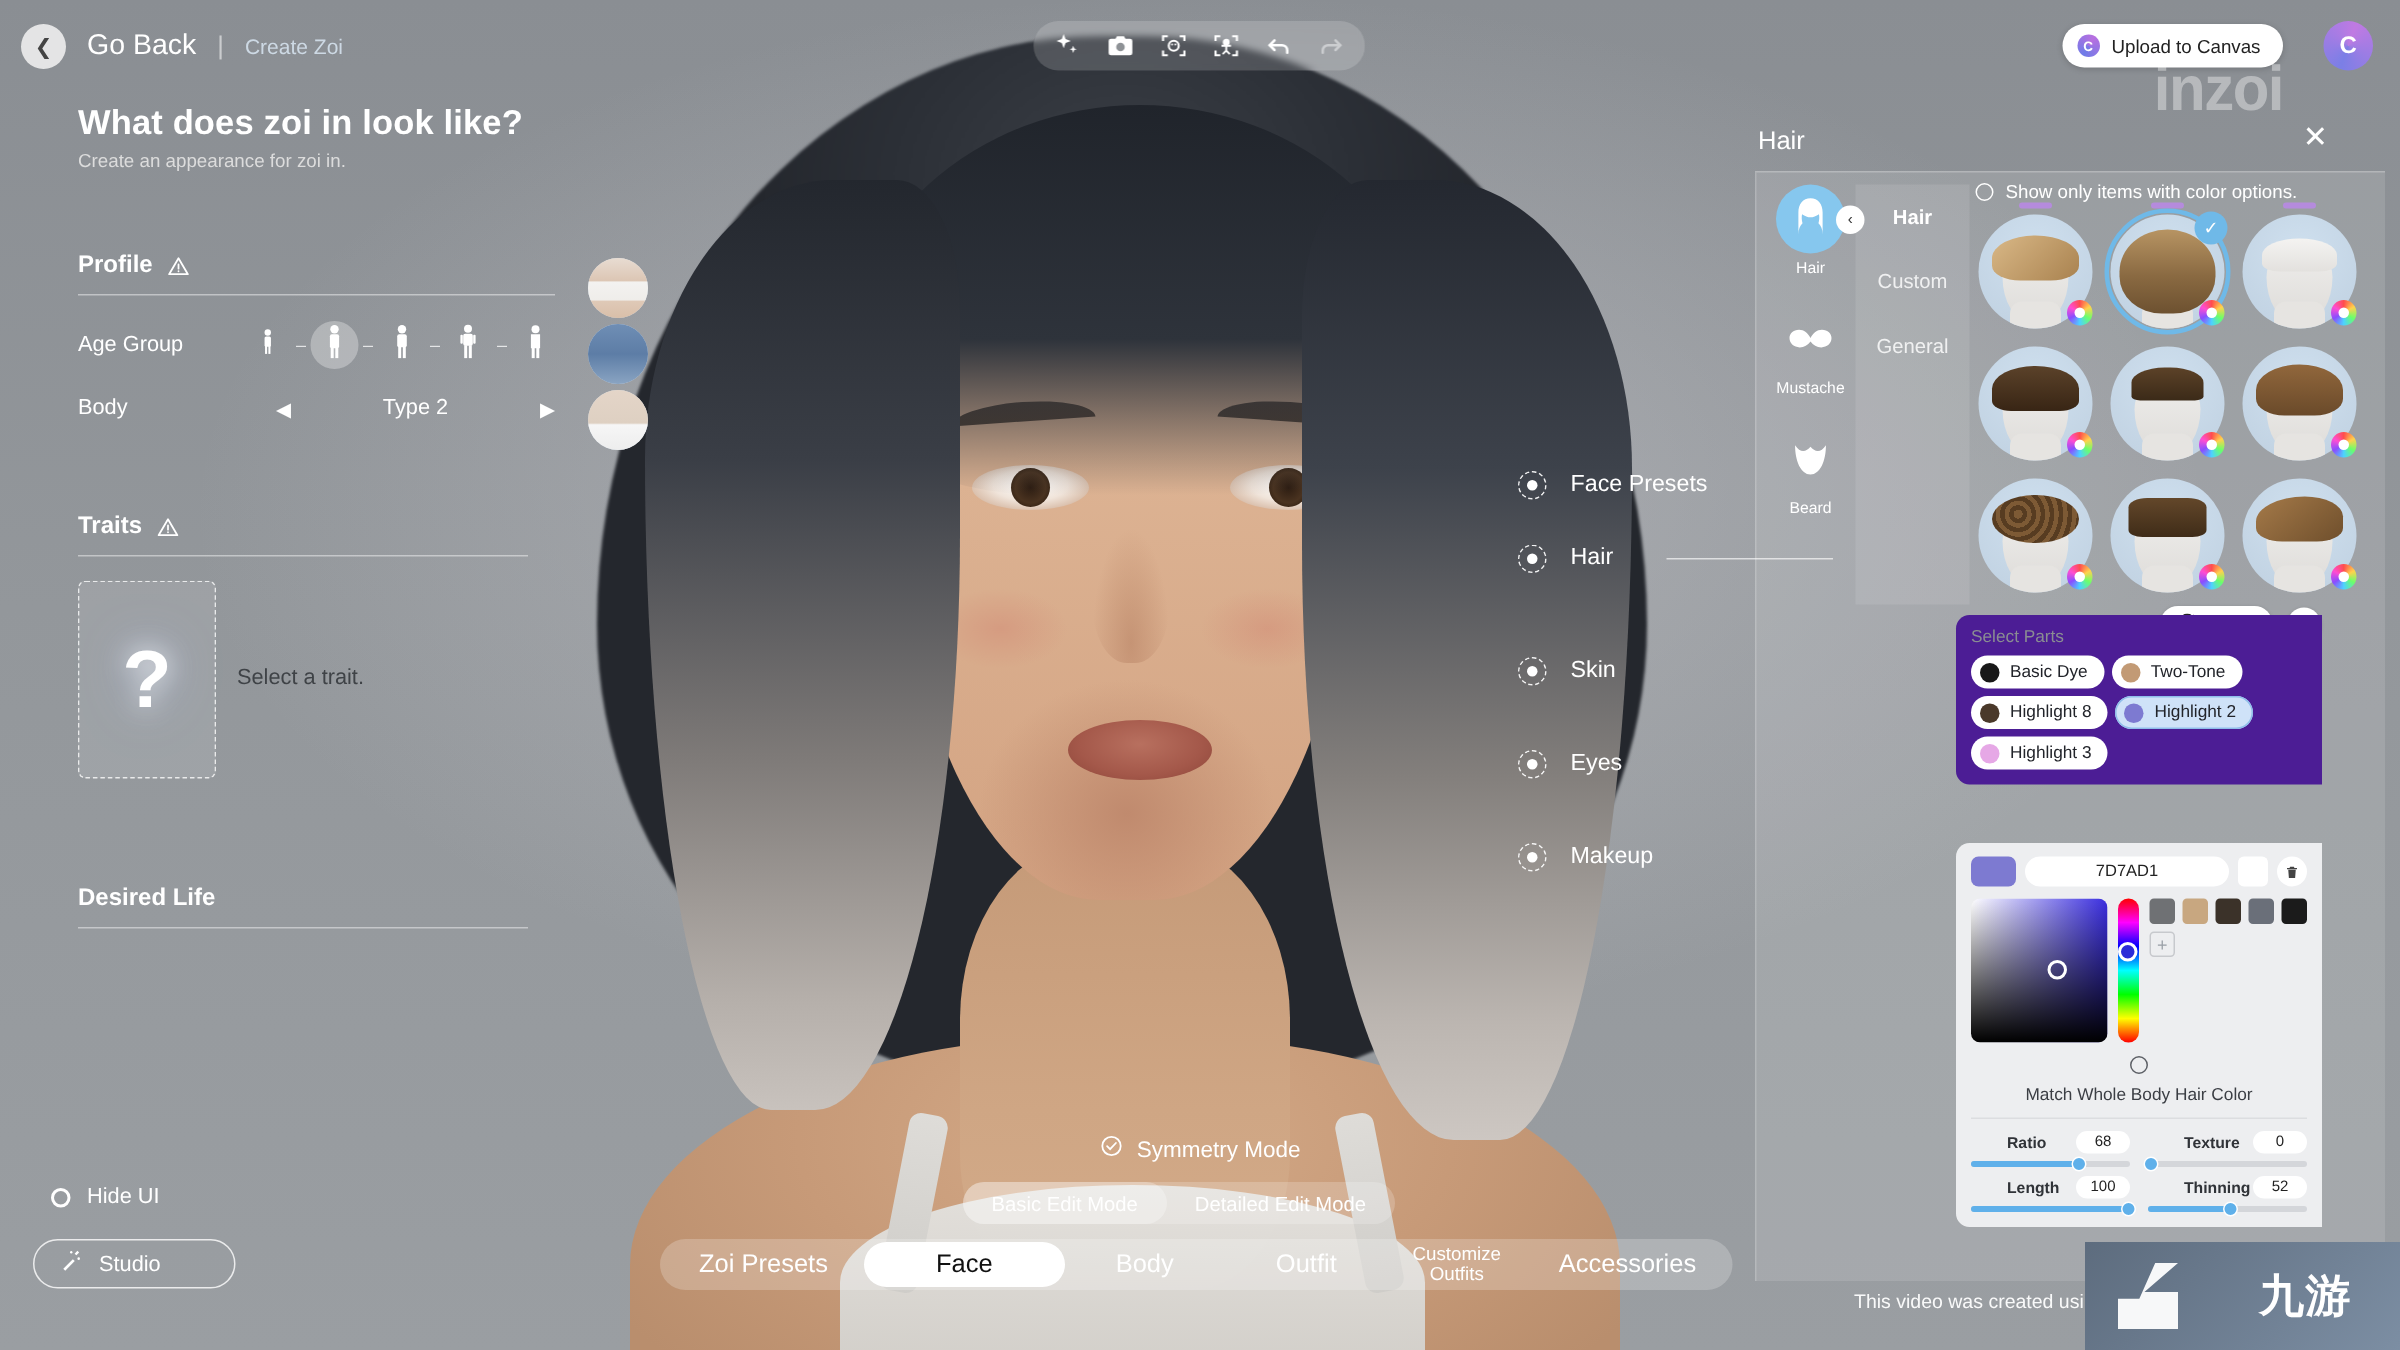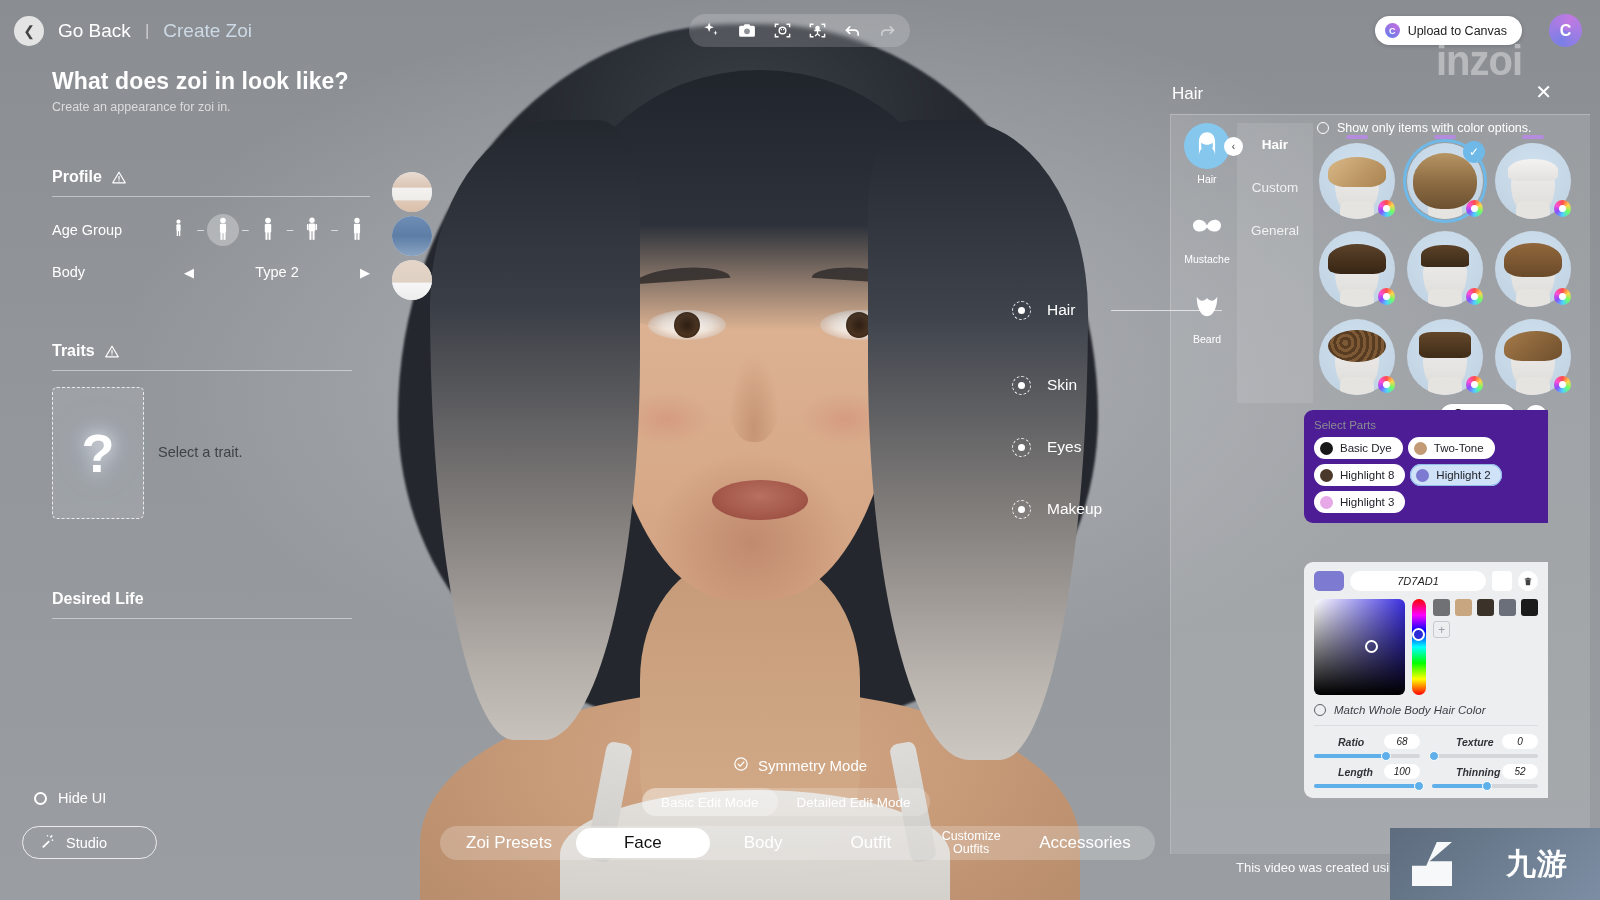--- a/index.html
+++ b/index.html
@@ -91,21 +91,21 @@
         background:radial-gradient(ellipse,rgba(206,120,105,.33),rgba(206,120,105,0) 70%);}
 
   
   #topnav{ position:absolute; left:14px; top:16px; display:flex; align-items:center; gap:14px; }
   #back-btn{
     width:30px;height:30px;border-radius:50%;background:rgba(235,235,235,.92);
     display:flex;align-items:center;justify-content:center;color:#444;font-size:14px;cursor:pointer;
   }
   #goback{ color:#fff; font-size:19px; }
   .navsep{ color:rgba(255,255,255,.55); font-size:17px; }
-  #createzoi{ color:#cdd9e4; font-size:19px; }
+  #createzoi{ color:#cdd9e4; font-size:14px; }
 
   #heading{ position:absolute; left:52px; top:68px; }
   #heading h1{ color:#fff; font-size:23px; font-weight:bold; letter-spacing:.1px; }
   #heading p{ color:#dcdcdc; font-size:12.5px; margin-top:5px; }
 
   
   .sec-title{ color:#fff; font-size:16px; font-weight:bold; display:flex; align-items:center; gap:9px;}
   .warn-ico{ display:inline-block; width:16px;height:15px; }
   .divider{ height:1px; background:rgba(255,255,255,.45); margin-top:10px; }
 
@@ -255,21 +255,21 @@
   #parts-title{ font-size:11.5px; color:#8a8d92; }
   .chips{ display:flex; flex-wrap:wrap; gap:5px; margin-top:6px; }
   .chip{ display:flex; align-items:center; gap:7px; height:22px; padding:0 11px 0 6px;
          background:#fff; border-radius:999px; font-size:11.5px; color:#22242a; cursor:pointer;}
   .chip.sel{ background:#cfe2f8; box-shadow:inset 0 0 0 1px #8fbdea; }
   .chip .dot{ width:13px;height:13px;border-radius:50%; flex:none; }
 
   
   #colorcard{
     position:absolute; left:1304px; top:562px; width:244px;
-    background:#edeef0; border-radius:9px 0 0 9px; padding:9px 10px 10px 10px;font-style:italic;
+    background:#edeef0; border-radius:9px 0 0 9px; padding:9px 10px 10px 10px;
   }
   .cc-top{ display:flex; align-items:center; gap:6px; }
   .cc-cur{ width:30px;height:20px;border-radius:5px; }
   .cc-hex{ flex:1; height:20px; background:#fff; border-radius:999px; display:flex;align-items:center;justify-content:center;
            font-size:11px; color:#222; }
   .cc-white{ width:20px;height:20px;background:#fff;border-radius:4px; }
   .cc-trash{ width:20px;height:20px;border-radius:50%;background:#fff;display:flex;align-items:center;justify-content:center;
              font-size:10px;color:#444; cursor:pointer;}
   .cc-mid{ display:flex; gap:7px; margin-top:8px; }
   .sv-area{ width:96px; height:96px; border-radius:6px; position:relative;
@@ -278,21 +278,21 @@
             border:2px solid #fff; border-radius:50%; }
   .hue-bar{ width:15px; height:96px; border-radius:999px; position:relative; cursor:pointer;
             background:linear-gradient(to bottom,#ff0000,#ff00ff,#0000ff,#00ffff,#00ff00,#ffff00,#ff0000); }
   .hue-knob{ position:absolute; left:50%; top:37%; width:13px;height:13px;margin:-6.5px 0 0 -6.5px;
              border:2px solid #fff; border-radius:50%; background:#2b2bd8; }
   .sw-wrap{ flex:1; }
   .sw-row{ display:flex; gap:5px; }
   .sw{ width:17px;height:17px;border-radius:3px; cursor:pointer; }
   .sw-add{ width:17px;height:17px;border-radius:3px;border:1px solid #c7c9cd;color:#9aa0a7;
            display:flex;align-items:center;justify-content:center;font-size:12px;margin-top:5px;cursor:pointer;}
-  #match-row{ display:flex; align-items:center; gap:8px; margin-top:9px; cursor:pointer;}
+  #match-row{ display:flex; align-items:center; gap:8px; margin-top:9px; cursor:pointer;flex-direction:column;}
   #match-row .radio{ width:12px;height:12px;border:1.6px solid #5e6167;border-radius:50%; }
   #match-row span{ font-size:11.5px; color:#3b3e44; }
   #sliders{ margin-top:9px; border-top:1px solid #dcdde0; padding-top:8px;
             display:grid; grid-template-columns:1fr 1fr; gap:6px 12px; }
   .sl{ }
   .sl-head{ display:flex; align-items:center; justify-content:space-between; }
   .sl-name{ font-size:10.5px; color:#303338; font-weight:bold;padding-left:24px; }
   .sl-val{ min-width:36px; height:15px; background:#fff; border-radius:999px; font-size:10px; color:#222;
            display:flex;align-items:center;justify-content:center; }
   .sl-track{ position:relative; height:4px; background:#d4d6da; border-radius:999px; margin-top:5px; }
@@ -540,20 +540,26 @@
         <path d="M4.5 19.5l9-9 1.8 1.8-9 9z"></path>
         <path d="M15.2 5.3l1.6 1.6 2.6-2.6-1.6-1.6z"></path>
         <circle cx="19" cy="10" r="1.2"></circle>
         <circle cx="12" cy="4" r="1.1"></circle>
       </svg>
   </span>
   <span>Studio</span>
 </div>
 
 <div id="radial">
+  <div class="rad-item">
+    <span class="rad-dot">
+        <i></i>
+      </span>
+    <span>Face Presets</span>
+  </div>
   <div class="rad-item active">
     <span class="rad-dot">
         <i></i>
       </span>
     <span>Hair</span>
     <span class="rad-line"></span>
   </div>
   <div class="rad-item">
     <span class="rad-dot">
         <i></i>

